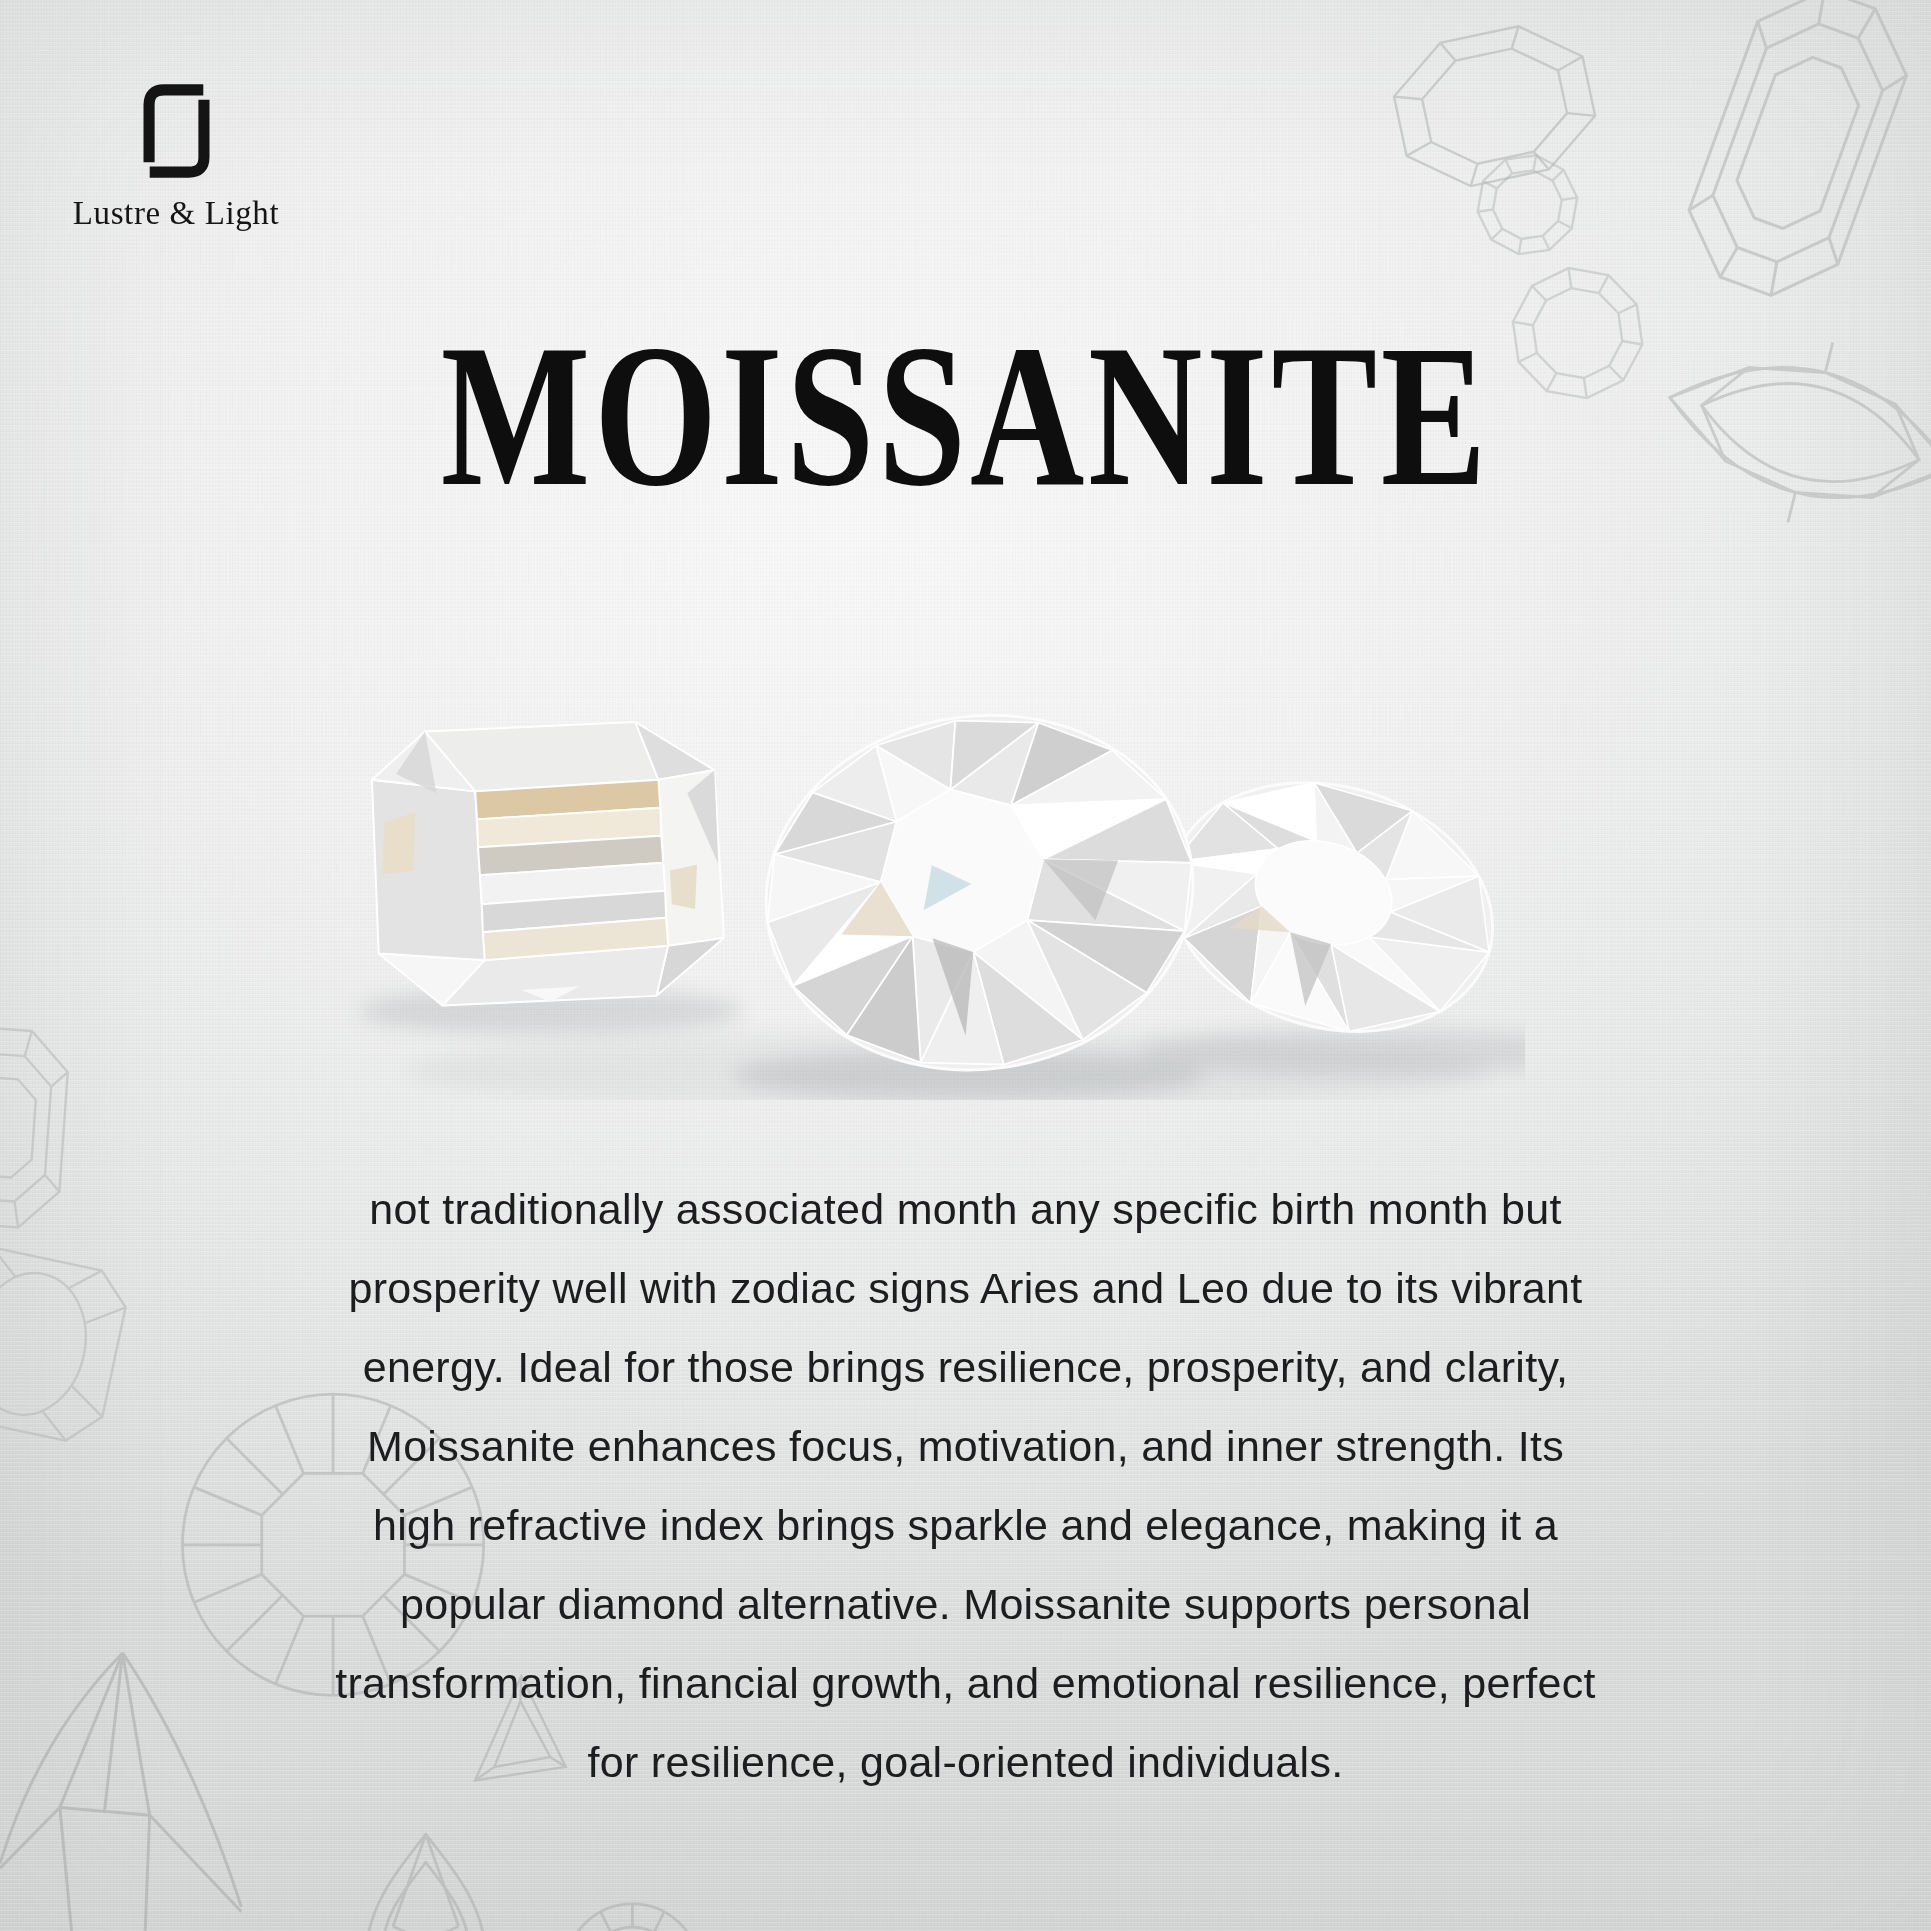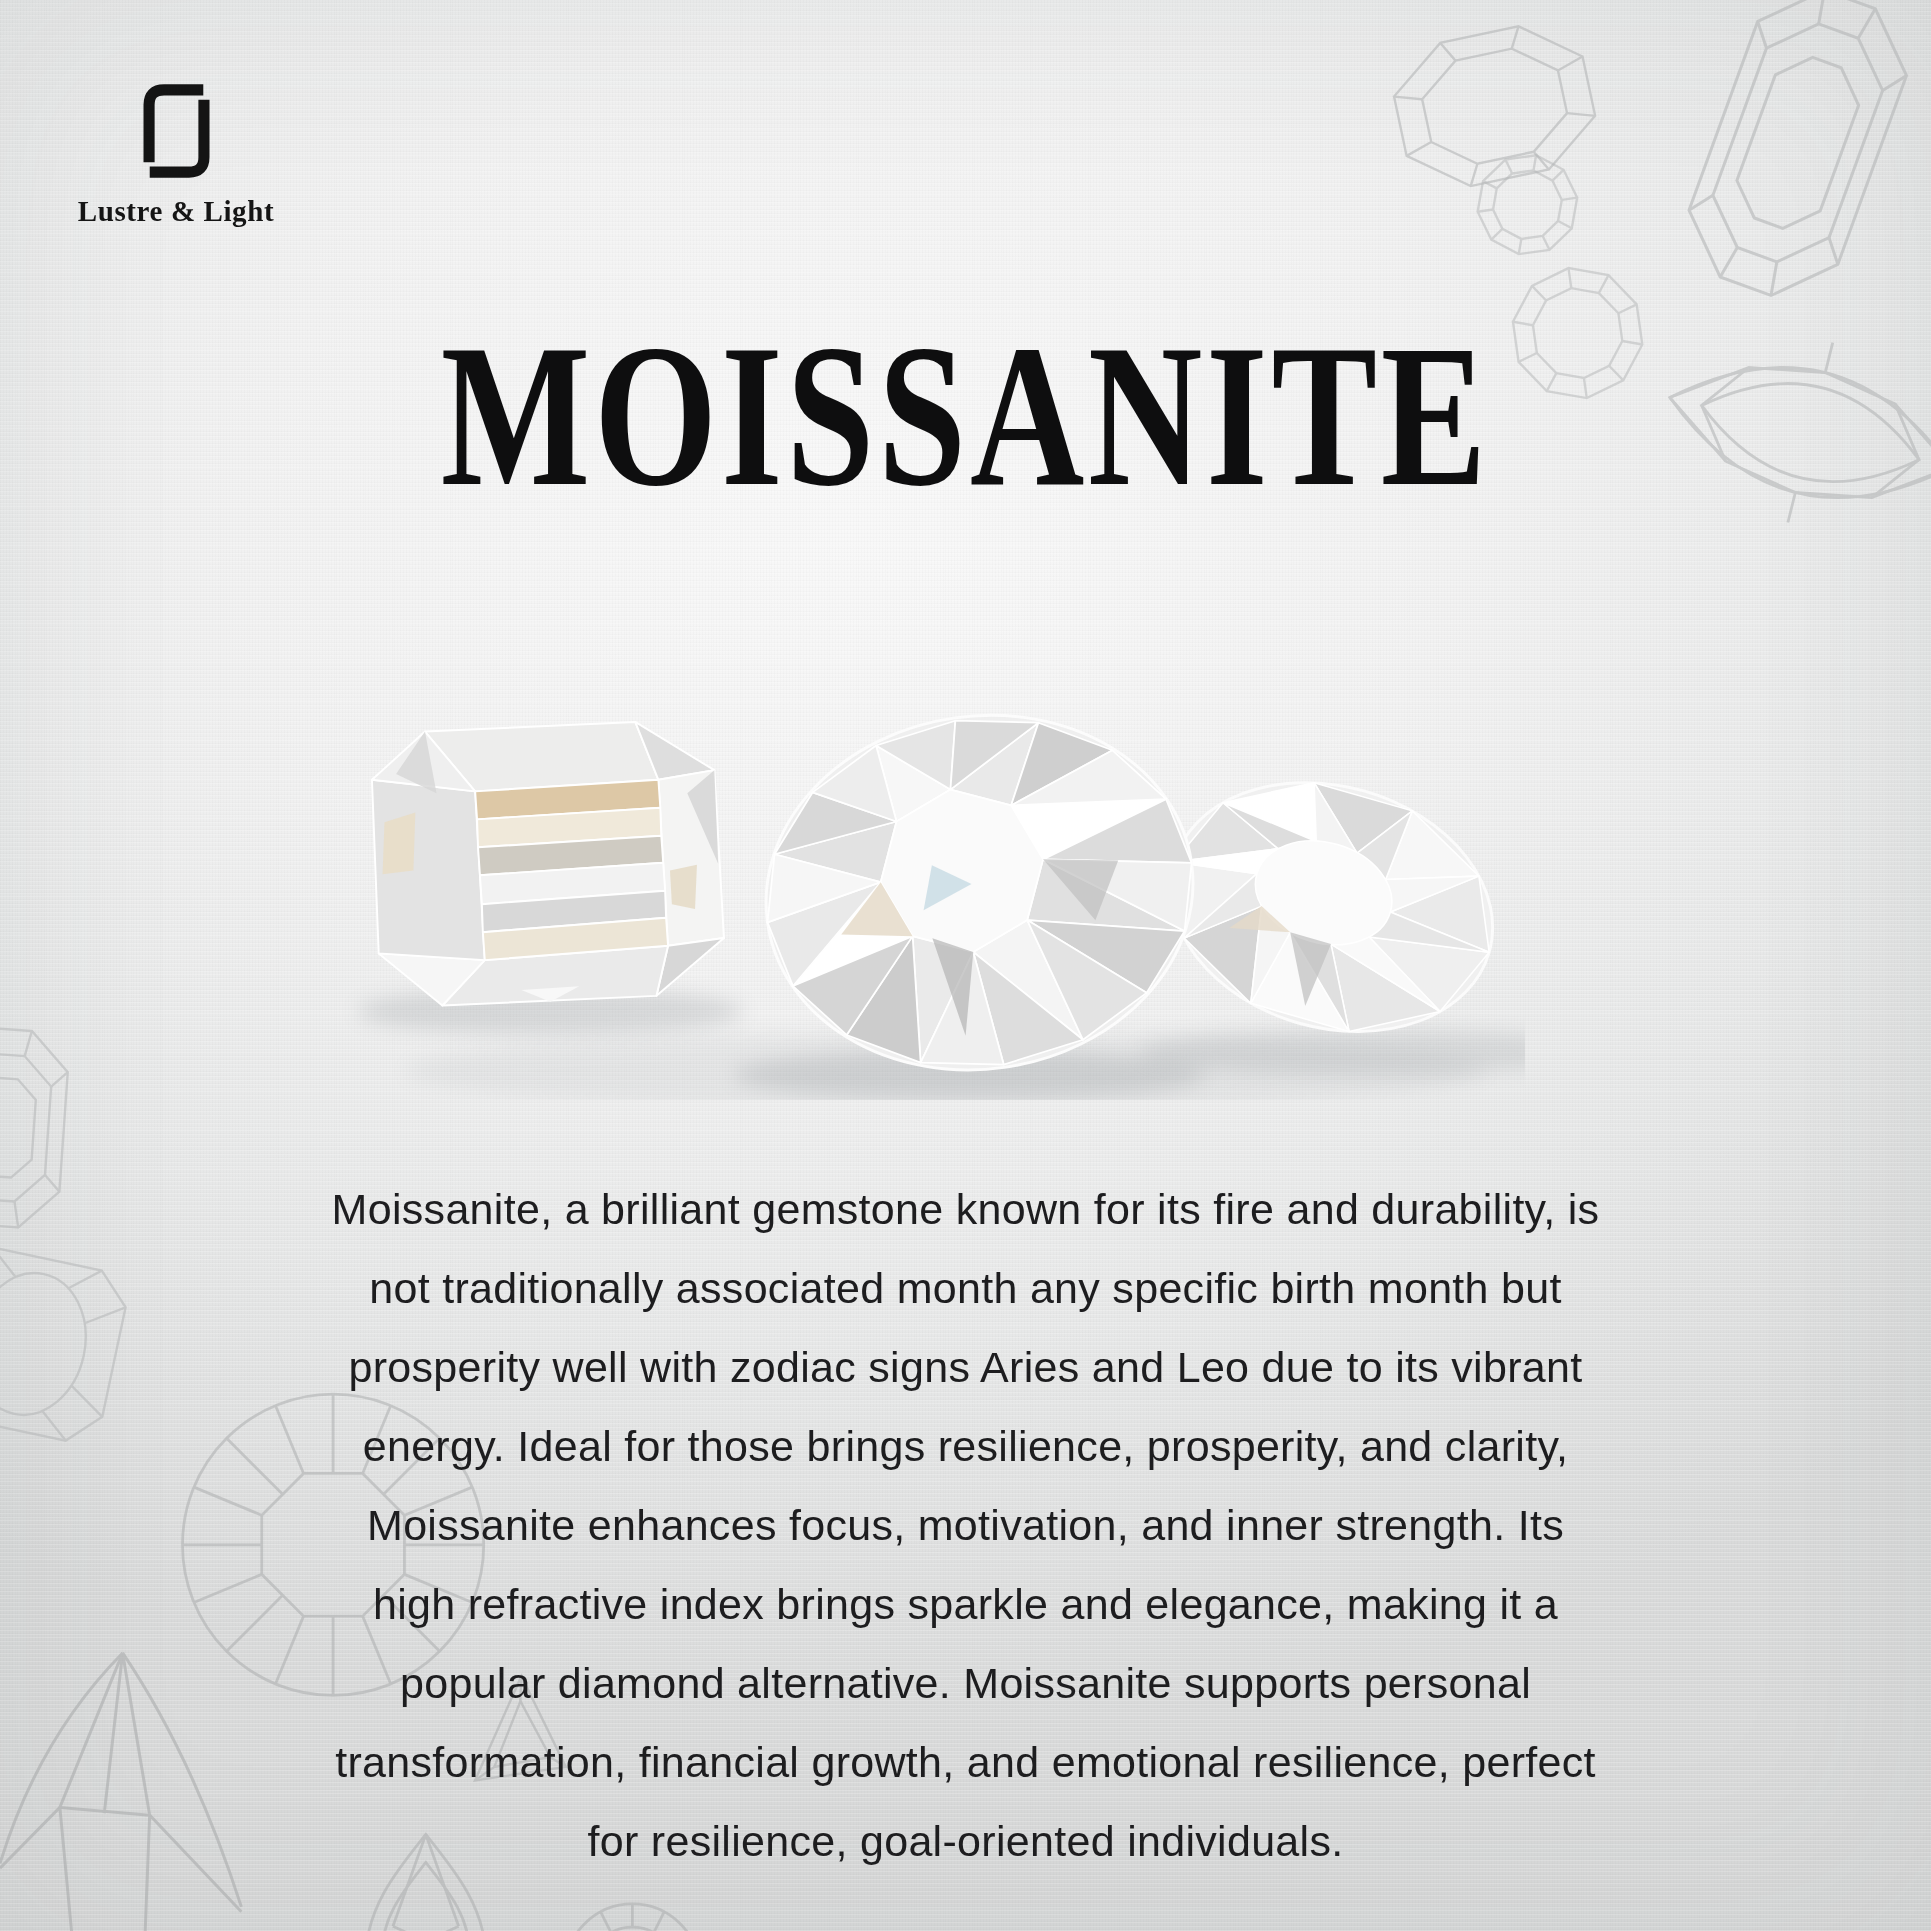--- a/index.html
+++ b/index.html
@@ -12,22 +12,22 @@
     box-shadow:inset 0 0 212px rgba(60,64,66,0.07);
     font-family:"Liberation Sans", sans-serif;
   }
   svg{display:block;}
   .bg-outlines{position:absolute;left:0;top:0;width:1931px;height:1931px;}
   .bg-outlines *{vector-effect:non-scaling-stroke;}
 
   .logo{position:absolute;left:64px;top:82px;width:224px;display:flex;flex-direction:column;align-items:center;}
   .logo-mark{width:75px;height:98px;}
   .logo-text{
-    margin-top:15.4px;font-family:"Liberation Serif", serif;font-size:29px;
-    letter-spacing:0.6px;color:#151515;white-space:nowrap;font-weight:bold;
+    margin-top:15.4px;font-family:"Liberation Serif", serif;font-size:33px;
+    letter-spacing:0.6px;color:#151515;white-space:nowrap;
   }
 
   .title{
     position:absolute;left:0;right:0;top:314px;margin:0;text-align:center;
     font-family:"Liberation Serif", serif;font-weight:700;font-size:203px;line-height:1;
     letter-spacing:4.8px;color:#0e0e0f;transform:scaleX(0.78);transform-origin:50% 50%;
     white-space:nowrap;
   }
 
   .gems{position:absolute;left:328px;top:666px;width:1197px;height:434px;}
@@ -214,21 +214,20 @@
       <polygon points="745,210 880,304 897,235" fill="#f0f0f0"></polygon>
       <polygon points="745,210 720,150 660,125 600,150 575,210 600,270 660,295 720,270" fill="#fafafa"></polygon>
       <polygon points="630,200 668,225 615,245" fill="#c7dbe4" stroke="none" opacity="0.8"></polygon>
       <polygon points="575,210 600,270 527,258" fill="#e3d8c5" stroke="none" opacity="0.8"></polygon>
       <polygon points="660,295 620,275 640,380" fill="#b3b3b3" stroke="none" opacity="0.7"></polygon>
       <polygon points="745,210 790,280 822,222" fill="#bfbfbf" stroke="none" opacity="0.7"></polygon>
     </g>
   </svg>
 
   <section class="description">
-    <p>Moissanite, a brilliant gemstone known for its fire and durability, is</p>
     <p>not traditionally associated month any specific birth month but</p>
     <p>prosperity well with zodiac signs Aries and Leo due to its vibrant</p>
     <p>energy. Ideal for those brings resilience, prosperity, and clarity,</p>
     <p>Moissanite enhances focus, motivation, and inner strength. Its</p>
     <p>high refractive index brings sparkle and elegance, making it a</p>
     <p>popular diamond alternative. Moissanite supports personal</p>
     <p>transformation, financial growth, and emotional resilience, perfect</p>
     <p>for resilience, goal-oriented individuals.</p>
   </section>
 

